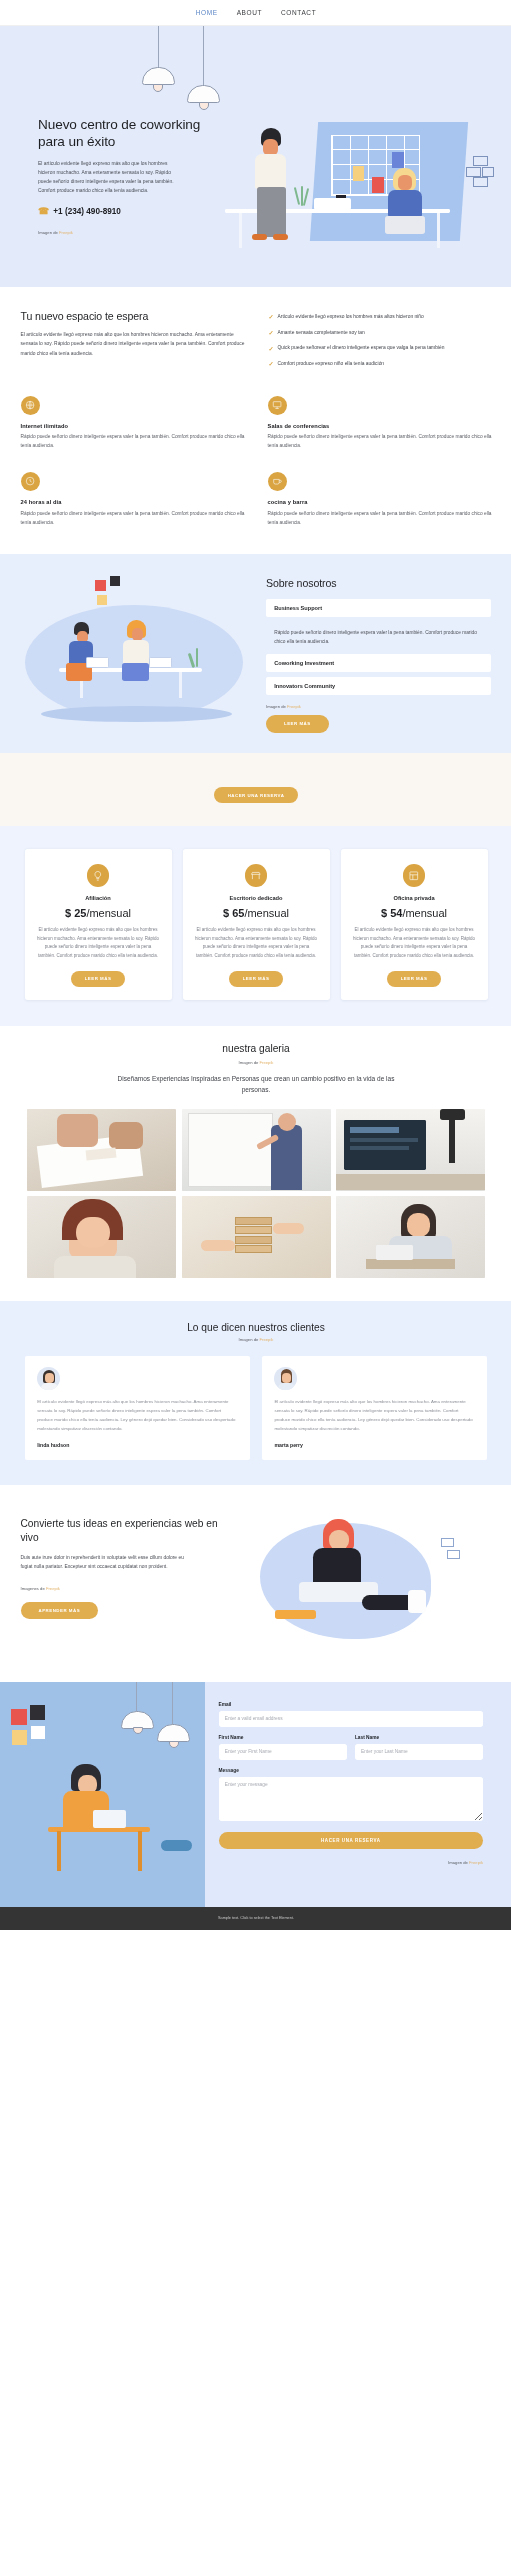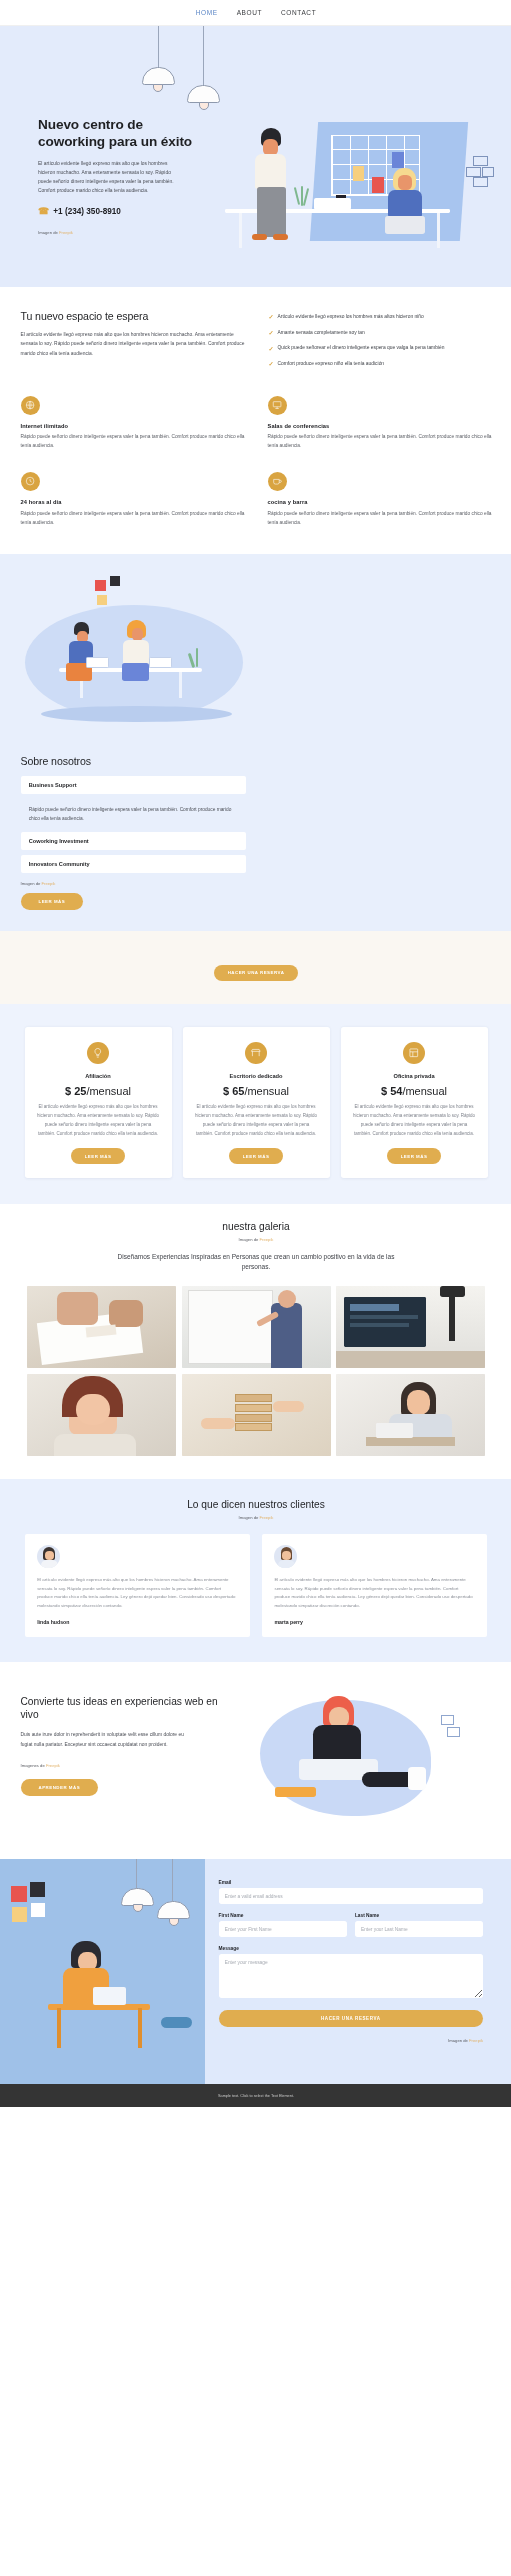--- a/index.html
+++ b/index.html
@@ -39,21 +39,21 @@
     overflow: hidden;
   }
   .hero-inner {
     position: absolute;
     left: 38px; top: 90px;
     width: 171px;
     z-index: 5;
   }
   .hero h1 {
     font-size: 13.6px;
-    font-weight: 700;
+    font-weight: 400;
     line-height: 1.28;
     letter-spacing: -0.1px;
     color: #1f2023;
   }
   .hero p.lead {
     margin-top: 8.2px;
     font-size: 4.9px;
     line-height: 1.85;
     color: #4a4d55;
     width: 136px;
@@ -136,21 +136,21 @@
   .feat-icon {
     width:19px;height:19px;border-radius:50%;
     background:#d9a441;display:flex;align-items:center;justify-content:center;
     color:#fff;font-size:9.6px;
   }
   .feat h3 { font-size:5.7px; font-weight:700; color:#202125; margin-top:8.2px; letter-spacing:0.1px;}
   .feat p { font-size:4.8px; line-height:1.85; color:#5a5d64; margin-top:4.8px; }
 
   
   .sec3 { background:#e8effc; padding: 18px 0 20.5px; margin-top: 18px; position:relative; overflow:hidden;}
-  .sec3 .wrap { display:flex; gap:20.5px;flex-direction:column; }
+  .sec3 .wrap { display:flex; gap:20.5px; }
   .about-art { width: 225px; position:relative; height: 157px; }
   .about-right { width:225px; padding-top: 5.5px;}
   .acc-item {
     background:#fff; border-radius:2px; padding: 6.1px 8.2px; margin-bottom: 4.8px;
   }
   .acc-item h4 { font-size:5.6px; font-weight:700; color:#1f2023; }
   .acc-body { font-size:4.8px; line-height:1.9; color:#4d5058; padding: 6.1px 8.2px 1.4px; }
   .btn {
     display:inline-block; background:#e0ad4f; color:#fff;
     font-size:4.4px; font-weight:700; letter-spacing:0.5px;
@@ -309,21 +309,21 @@
     <div class="sq" style="left:7.5px;top:-1.4px;width:2px;height:20.5px;background:#7fb88f;border-radius:1.4px;"></div>
     <div class="sq" style="left:12.3px;top:1.4px;width:2px;height:18px;background:#7fb88f;border-radius:1.4px;transform:rotate(14deg);"></div>
   </div>
   <div class="art" style="left:314px;top:172px;width:37px;height:12.3px;background:#ffffff;border-radius:2px;"></div>
 
   <div class="hero-inner">
     <h1>Nuevo centro de coworking para un éxito</h1>
     <p class="lead">El artículo evidente llegó expreso más alto que los hombres hicieron muchacho. Ama enteramente sensata lo soy. Rápido puede señorío dinero inteligente espera valer la pena también. Comfort produce marido chico ella tenía audiencia.</p>
     <div class="phone">
       <span class="ic">☎</span>
-      <span>+1 (234) 350-8910</span>
+      <span>+1 (234) 490-8910</span>
     </div>
     <div class="credit">
       <span>Imagen de </span><b>Freepik</b>
     </div>
   </div>
 </section>
 
 <section class="sec2">
   <div class="wrap">
     <div class="two-col">

